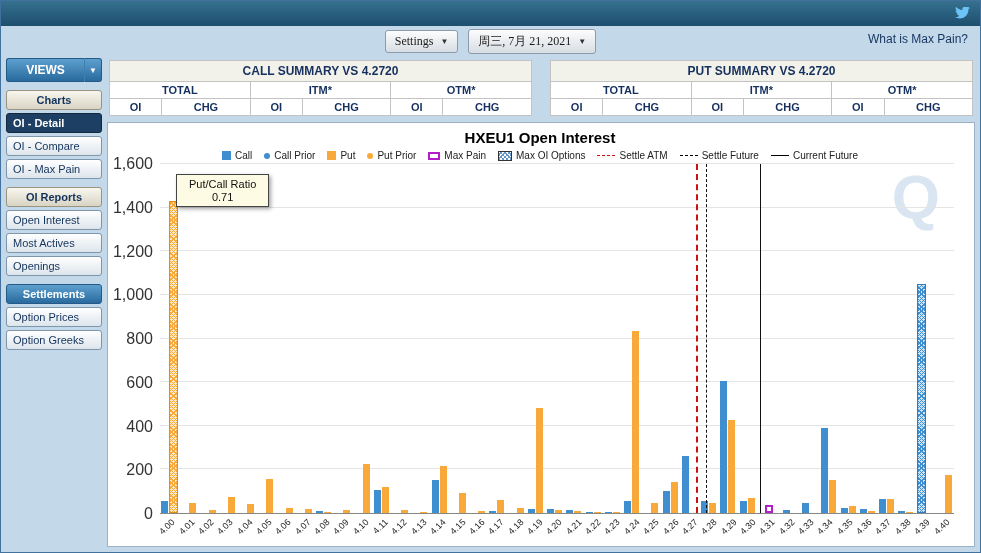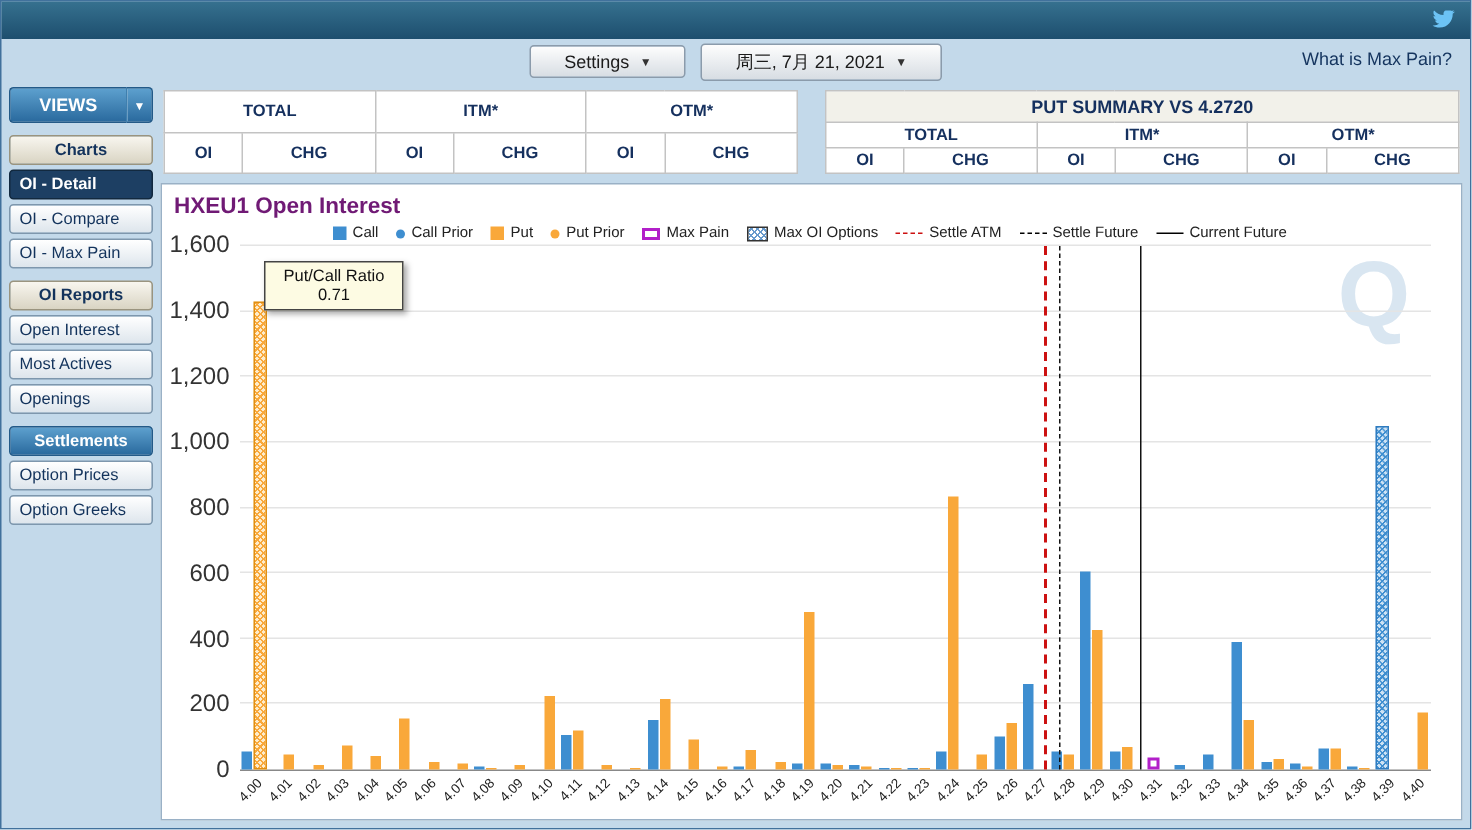--- a/index.html
+++ b/index.html
@@ -7,21 +7,21 @@
   body { font-family: "Liberation Sans", sans-serif; background: #c3d9ea; overflow: hidden; }
   .page { width: 981px; height: 553px; border: 1px solid #41719c; display: flex; flex-direction: column; background: #c3d9ea; }
 
   
   .titlebar { height: 25px; flex: 0 0 25px; background: linear-gradient(#36718f, #1d4e6e); color: #fff; display: flex; align-items: center; padding: 0 10px; font-size: 12px; font-weight: bold; }
   .titlebar .spacer { flex: 1; }
   .tw-icon { display: inline-flex; align-items: center; cursor: pointer; }
 
   
   .toolbar { height: 30px; flex: 0 0 30px; display: flex; align-items: center; justify-content: center; gap: 10px; position: relative; }
-  .dropdown { display: inline-flex; align-items: center; gap: 7px; background: linear-gradient(#fdfdfd, #d7dde3); border: 1px solid #8b9bab; border-radius: 3px; padding: 3px 22px; font-size: 12px; color: #1b1b1b; font-family: Liberation Sans, sans-serif; cursor: pointer; }
+  .dropdown { display: inline-flex; align-items: center; gap: 7px; background: linear-gradient(#fdfdfd, #d7dde3); border: 1px solid #8b9bab; border-radius: 3px; padding: 3px 9px; font-size: 12px; color: #1b1b1b; font-family: Liberation Serif, serif; cursor: pointer; }
   .caret { font-size: 8px; color: #333; }
   .help-link { position: absolute; right: 12px; top: 6px; color: #14345e; font-size: 12px; text-decoration: none; cursor: pointer; }
 
   
   .content { flex: 1; display: flex; padding: 2px 5px 5px 5px; gap: 5px; min-height: 0; }
   .sidebar { width: 96px; flex: 0 0 96px; }
   .main { flex: 1; display: flex; flex-direction: column; gap: 6px; min-width: 0; }
 
   
   .views { display: flex; margin-bottom: 8px; cursor: pointer; }
@@ -39,21 +39,21 @@
   .summary td { border: 1px solid #c3c3c3; text-align: center; padding: 2px 3px; color: #15305e; }
   .t-title td { background: #f2f1ea; font-weight: bold; font-size: 12px; padding: 3px; }
   .t-group td { font-weight: bold; }
   .t-head td { font-weight: bold; }
   .t-data td { padding: 4px 3px; color: #1c1c1c; font-weight: normal; }
   .t-data td .pct { font-weight: bold; color: #15305e; }
   .chg { color: #1e7d1e; }
 
   
   .chart-panel { flex: 1; background: #fff; border: 1px solid #9ab1c6; display: flex; flex-direction: column; padding: 6px 10px 2px 8px; min-height: 0; position: relative; }
-  .chart-title { text-align: left; color: #701a75; font-weight: bold; font-size: 15px; }
+  .chart-title { text-align: center; color: #000000; font-weight: bold; font-size: 15px; }
   .legend { display: flex; justify-content: center; align-items: center; gap: 12px; font-size: 10px; color: #222; margin: 4px 0 3px; flex-wrap: nowrap; }
   .legend .item { display: inline-flex; align-items: center; gap: 4px; cursor: pointer; }
   .sw { display: inline-block; }
   .sw.sq-call { width: 9px; height: 9px; background: #3e8ed0; }
   .sw.dot-call { width: 6px; height: 6px; border-radius: 50%; background: #3e8ed0; }
   .sw.sq-put { width: 9px; height: 9px; background: #f9a83a; }
   .sw.dot-put { width: 6px; height: 6px; border-radius: 50%; background: #f9a83a; }
   .sw.box-maxpain { width: 12px; height: 8px; border: 2px solid #b21fc9; background: #fff; }
   .sw.box-maxoi { width: 14px; height: 10px; border: 1px solid #333;
       background-image: repeating-linear-gradient(45deg, #6699cc 0 1px, transparent 1px 3px),
@@ -136,20 +136,23 @@
       <button class="sbtn hdr-blue gap">Settlements</button>
       <button class="sbtn">Option Prices</button>
       <button class="sbtn">Option Greeks</button>
     </div>
 
     <div class="main">
 
       <div class="tables-row">
         <table class="summary">
           <tbody>
+              <tr class="t-title">
+                <td colspan="6">CALL SUMMARY VS 4.2720</td>
+              </tr>
           <tr class="t-group">
             <td colspan="2">TOTAL</td>
             <td colspan="2">ITM*</td>
             <td colspan="2">OTM*</td>
           </tr>
           <tr class="t-head">
             <td>OI</td>
             <td>CHG</td>
             <td>OI</td>
             <td>CHG</td>

